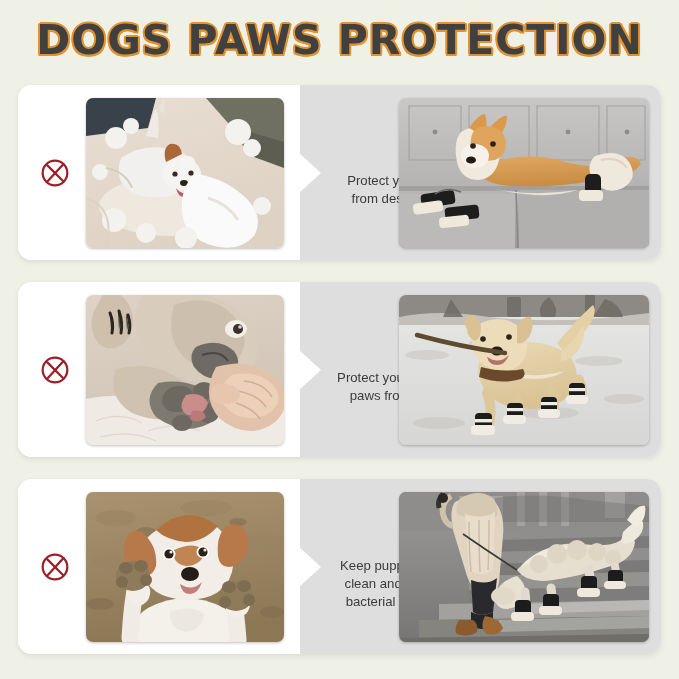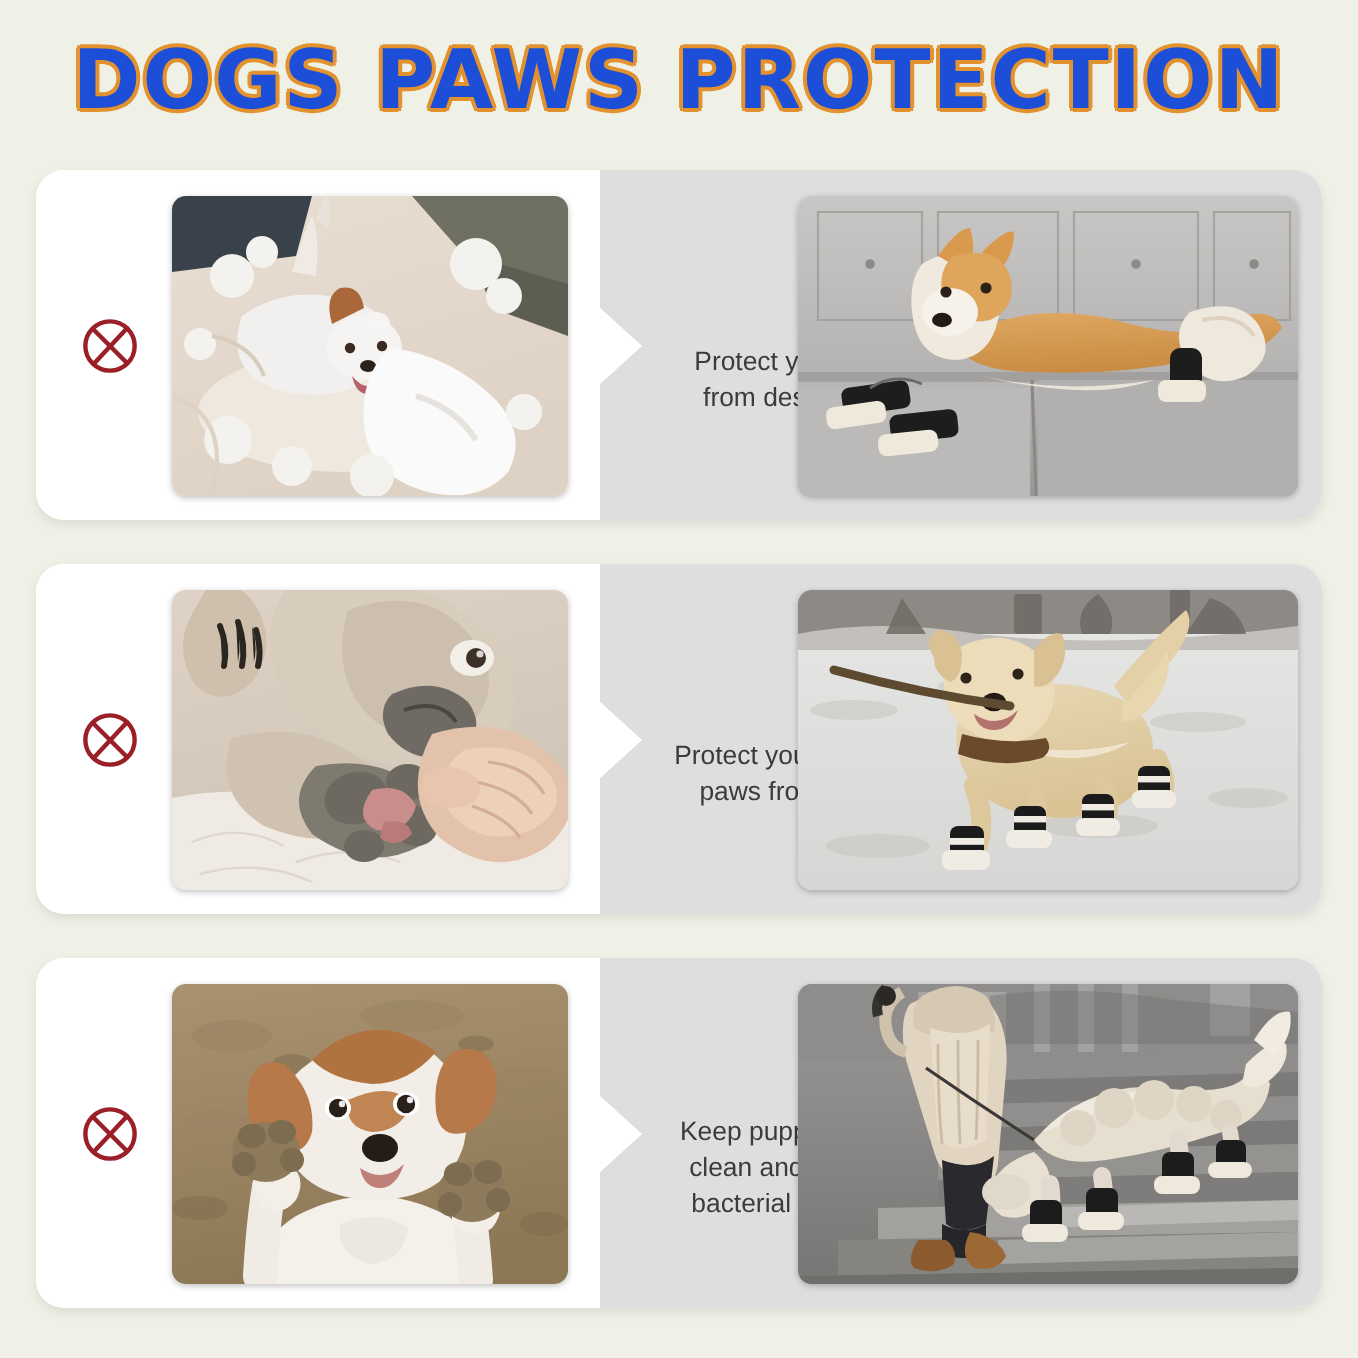--- a/index.html
+++ b/index.html
@@ -22,21 +22,21 @@
     top: 18px;
     width: 679px;
     text-align: center;
   }
   .title {
     display: inline-block;
     font-family: "DejaVu Sans", sans-serif;
     font-size: 41px;
     font-weight: bold;
     letter-spacing: 1px;
-    color: #1d4ed8;
+    color: #404040;
     -webkit-text-stroke: 2.2px #e2922e;
     paint-order: stroke fill;
     text-shadow:
       -2px 0 #e2922e, 2px 0 #e2922e, 0 -2px #e2922e, 0 2px #e2922e,
       -1.5px -1.5px #e2922e, 1.5px -1.5px #e2922e,
       -1.5px 1.5px #e2922e, 1.5px 1.5px #e2922e;
     line-height: 1.1;
   }
 
   

